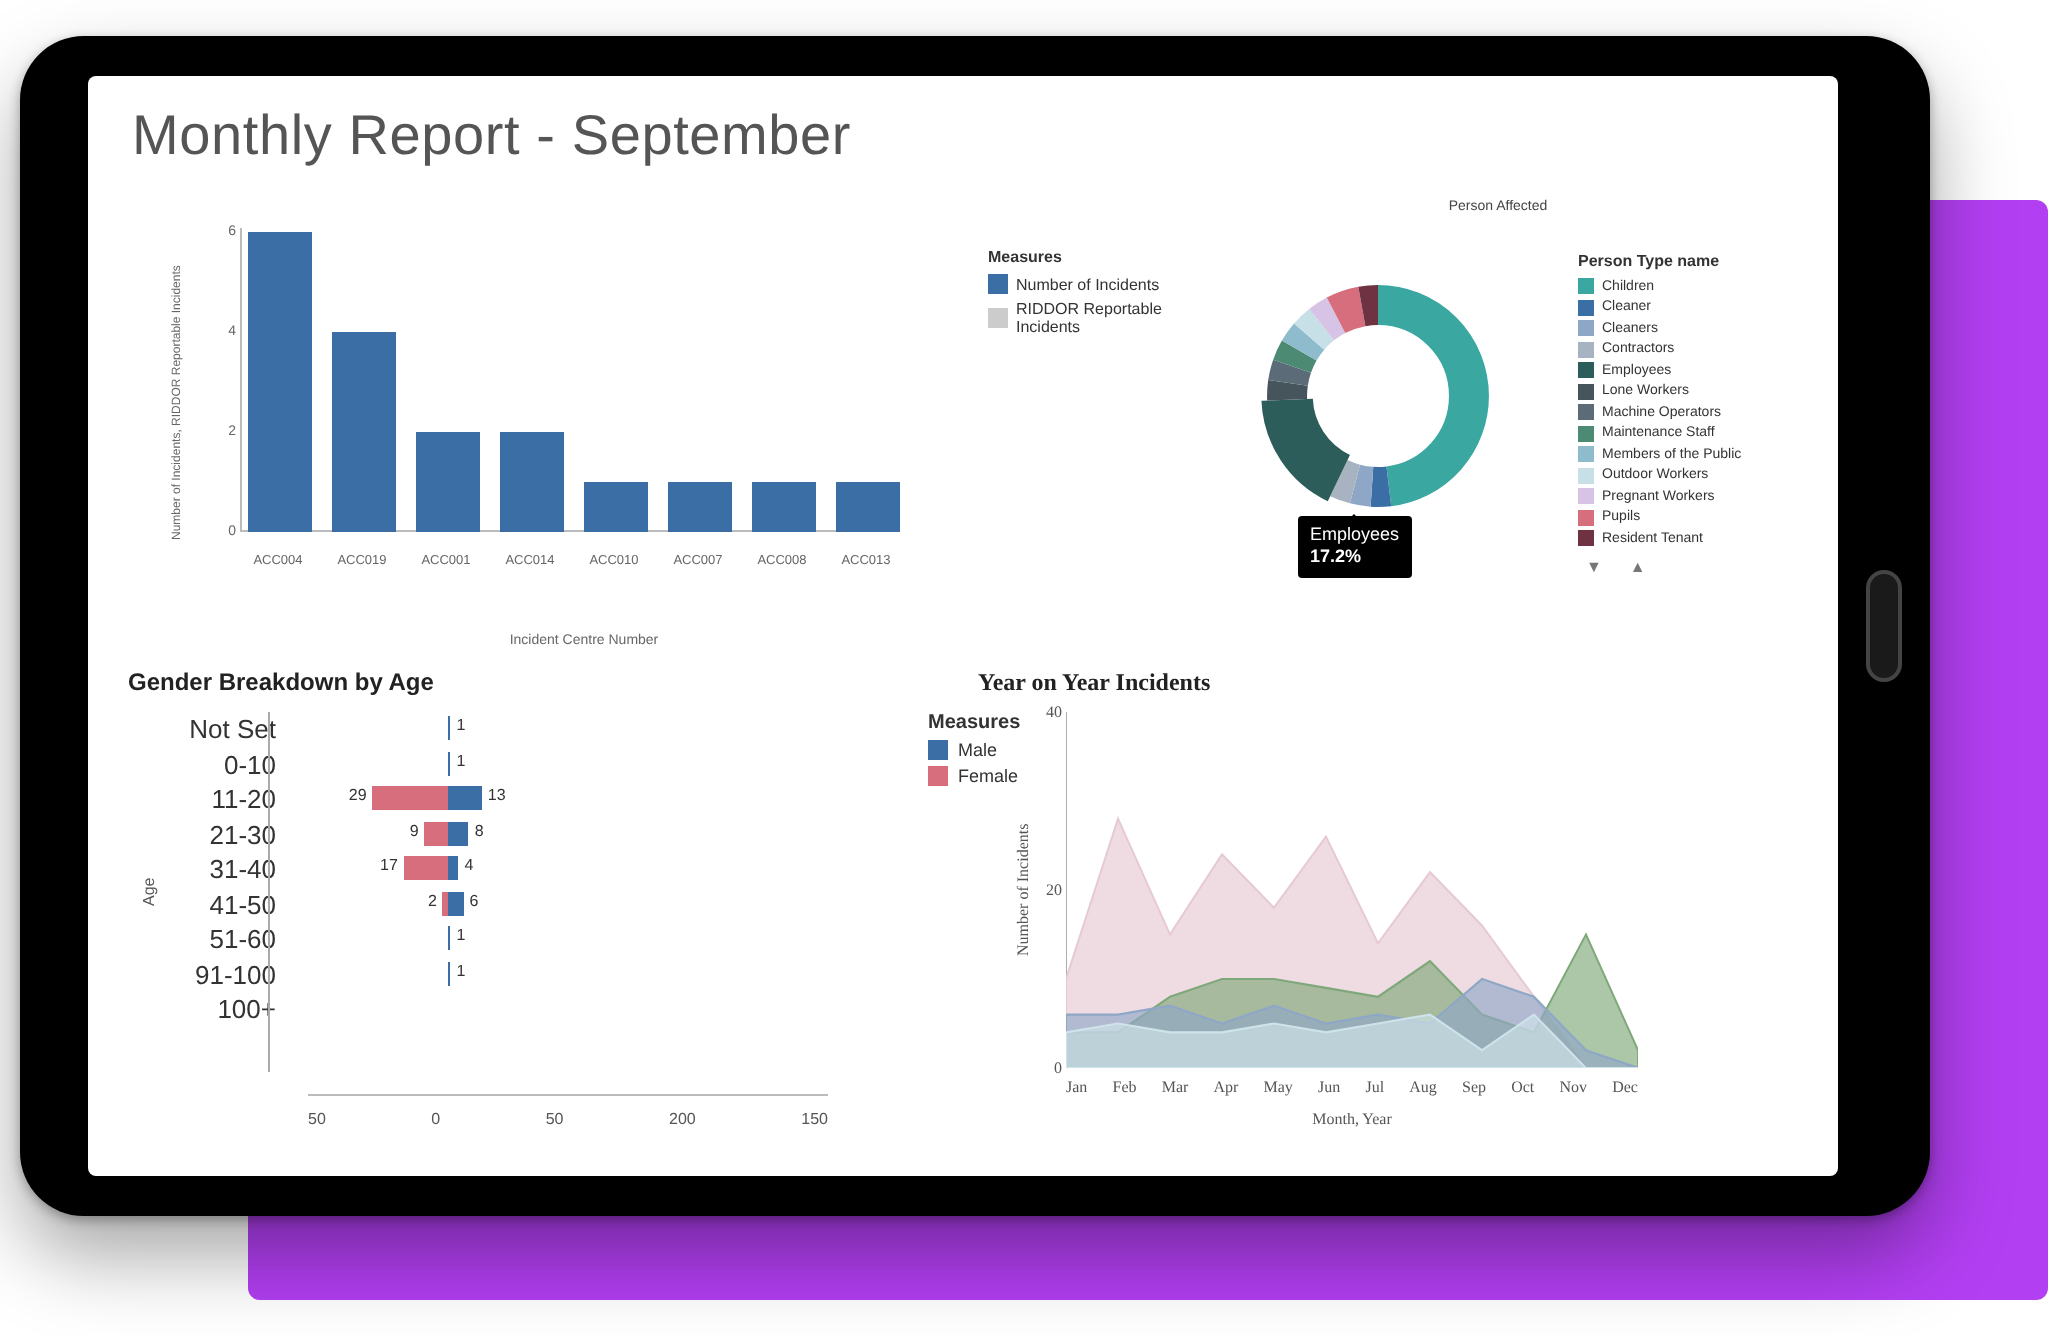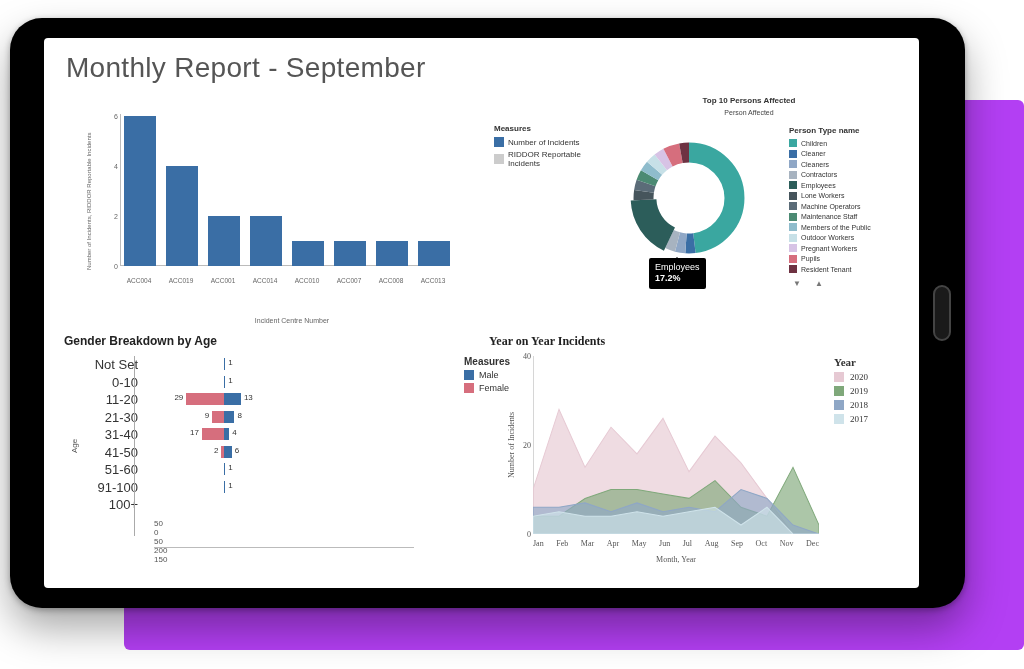--- a/index.html
+++ b/index.html
@@ -55,21 +55,21 @@
   .gb-plot { position: absolute; left: 90px; top: 22px; width: 260px; height: 178px; }
   .gb-row { position: relative; height: 16px; margin-bottom: 1.5px; }
   .gb-zero { position: absolute; left: 70px; top: 22px; bottom: 30px; width: 0; border-left: 1px solid #aaa; }
   .gb-y { position: absolute; left: 0; top: 22px; width: 82px; }
   .gb-y div { height: 17.5px; font-size: 13px; color: #333; text-align: right; padding-right: 8px; line-height: 17px; }
   .gb-bar-m { position: absolute; top: 2px; height: 12px; background: #3a6ea5; left: 70px; }
   .gb-bar-f { position: absolute; top: 2px; height: 12px; background: #d66e7d; right: calc(100% - 70px); }
   .gb-val-m { position: absolute; top: 2px; font-size: 8px; color: #333; }
   .gb-val-f { position: absolute; top: 2px; font-size: 8px; color: #333; }
   .gb-xaxis { position: absolute; left: 90px; right: 60px; bottom: 18px; border-top: 1px solid #bbb; height: 0; }
-  .gb-xticks { position: absolute; left: 90px; right: 60px; bottom: 2px; display: flex; justify-content: space-between; font-size: 8px; color: #555; flex-direction: column; }
+  .gb-xticks { position: absolute; left: 90px; right: 60px; bottom: 2px; display: flex; justify-content: space-between; font-size: 8px; color: #555; }
   .gb-ylabel { position: absolute; left: 6px; top: 22px; bottom: 30px; width: 12px; font-size: 8px; color: #555; writing-mode: vertical-rl; transform: rotate(180deg); text-align: center; }
 
   .legendC { position: absolute; right: -60px; top: 22px; width: 70px; font-size: 9px; color: #333; }
   .legendC .hdr { font-weight: 700; margin-bottom: 3px; font-size: 10px; }
   .legendC .item { display: flex; align-items: center; gap: 5px; margin-bottom: 3px; }
 
   
   .yoy-plot { position: absolute; left: 44px; top: 22px; right: 90px; bottom: 32px; }
   .yoy-plot svg { width: 100%; height: 100%; }
   .yoy-y { position: absolute; left: 26px; top: 22px; bottom: 32px; width: 16px; }
@@ -136,21 +136,20 @@
                 </div>
                 <div class="item">
                   <span class="swatch" style="background: rgb(204, 204, 204);"></span>
                   <span>RIDDOR Reportable Incidents</span>
                 </div>
               </div>
           </div>
         </div>
 
         <div class="panel-b">
-          <div class="donut-title">Top 10 Persons Affected</div>
           <div class="donut-subtitle">Person Affected</div>
           <div class="donut-wrap">
             <svg viewBox="0 0 42 42" id="donut-svg">
                 <circle cx="21" cy="21" r="15.9155" fill="none" stroke="#3aa7a0" stroke-width="7" stroke-dasharray="48.00001716308002 100.00003575641671" stroke-dashoffset="0"></circle>
                 <circle cx="21" cy="21" r="15.9155" fill="none" stroke="#3a6ea5" stroke-width="7" stroke-dasharray="3.000001072692501 100.00003575641671" stroke-dashoffset="-48.00001716308002"></circle>
                 <circle cx="21" cy="21" r="15.9155" fill="none" stroke="#8fa7c6" stroke-width="7" stroke-dasharray="3.000001072692501 100.00003575641671" stroke-dashoffset="-51.00001823577252"></circle>
                 <circle cx="21" cy="21" r="15.9155" fill="none" stroke="#a7b3c0" stroke-width="7" stroke-dasharray="3.000001072692501 100.00003575641671" stroke-dashoffset="-54.00001930846503"></circle>
                 <circle cx="21" cy="21" r="15.9155" fill="none" stroke="#2c5d5a" stroke-width="9" stroke-dasharray="17.200006150103672 100.00003575641671" stroke-dashoffset="-57.000020381157526"></circle>
                 <circle cx="21" cy="21" r="15.9155" fill="none" stroke="#46555c" stroke-width="7" stroke-dasharray="3.000001072692501 100.00003575641671" stroke-dashoffset="-74.2000265312612"></circle>
                 <circle cx="21" cy="21" r="15.9155" fill="none" stroke="#5b6c78" stroke-width="7" stroke-dasharray="3.000001072692501 100.00003575641671" stroke-dashoffset="-77.2000276039537"></circle>
@@ -337,39 +336,18 @@
               <span>Jun</span>
               <span>Jul</span>
               <span>Aug</span>
               <span>Sep</span>
               <span>Oct</span>
               <span>Nov</span>
               <span>Dec</span>
             </div>
           <div class="yoy-xlabel">Month, Year</div>
 
-          <div class="legendD">
-            <div class="hdr">Year</div>
-            <div id="legendD-items">
-                <div class="item">
-                  <span class="swatch" style="background: rgb(230, 201, 211);"></span>
-                  <span>2020</span>
-                </div>
-                <div class="item">
-                  <span class="swatch" style="background: rgb(127, 168, 122);"></span>
-                  <span>2019</span>
-                </div>
-                <div class="item">
-                  <span class="swatch" style="background: rgb(143, 167, 198);"></span>
-                  <span>2018</span>
-                </div>
-                <div class="item">
-                  <span class="swatch" style="background: rgb(207, 227, 234);"></span>
-                  <span>2017</span>
-                </div>
-              </div>
-          </div>
         </div>
 
       </div>
     </div>
   </div>
 </div>
 
 </body></html>

